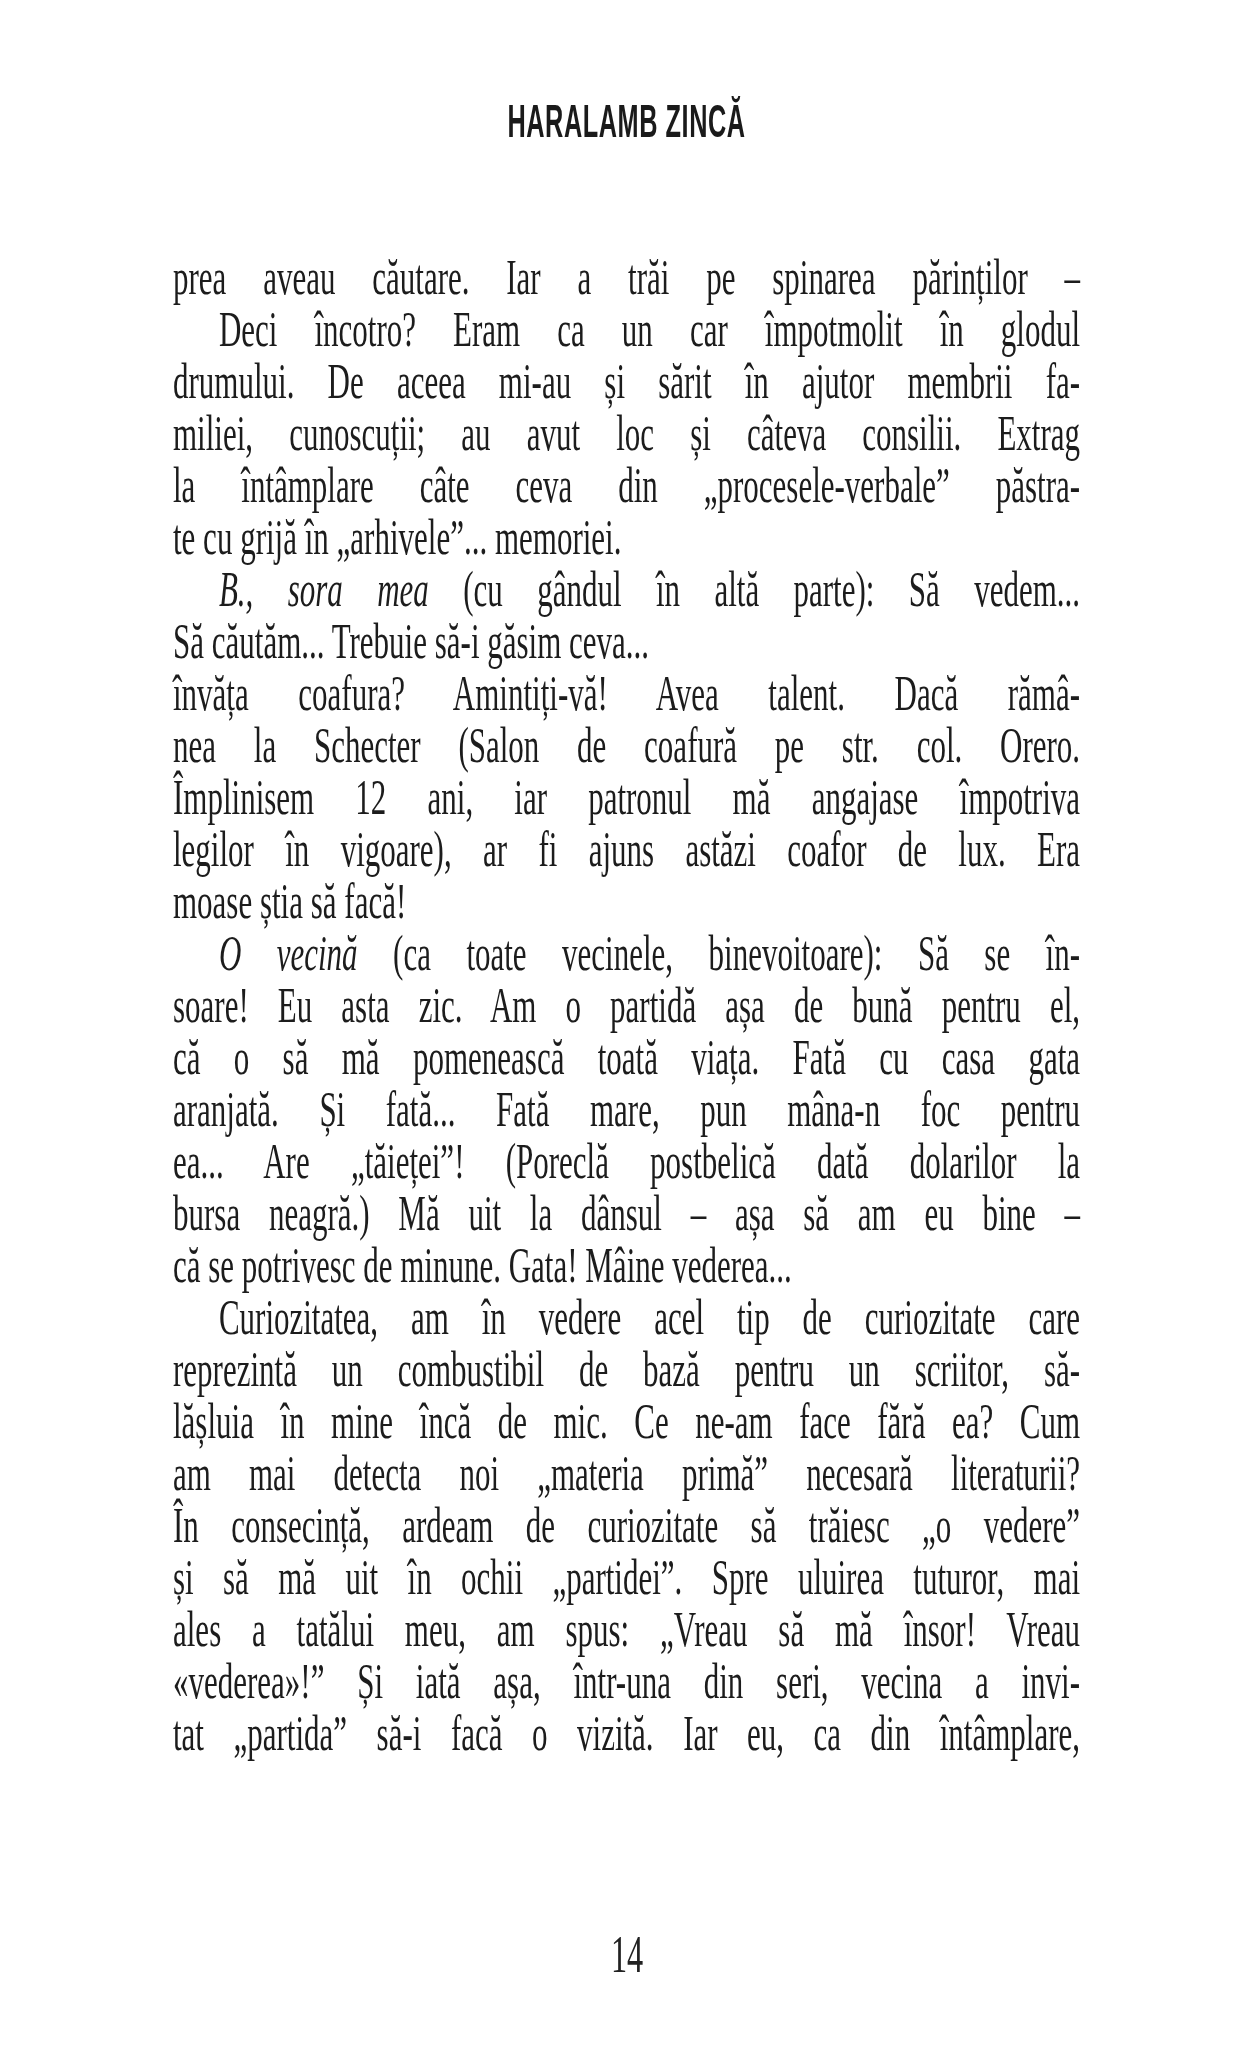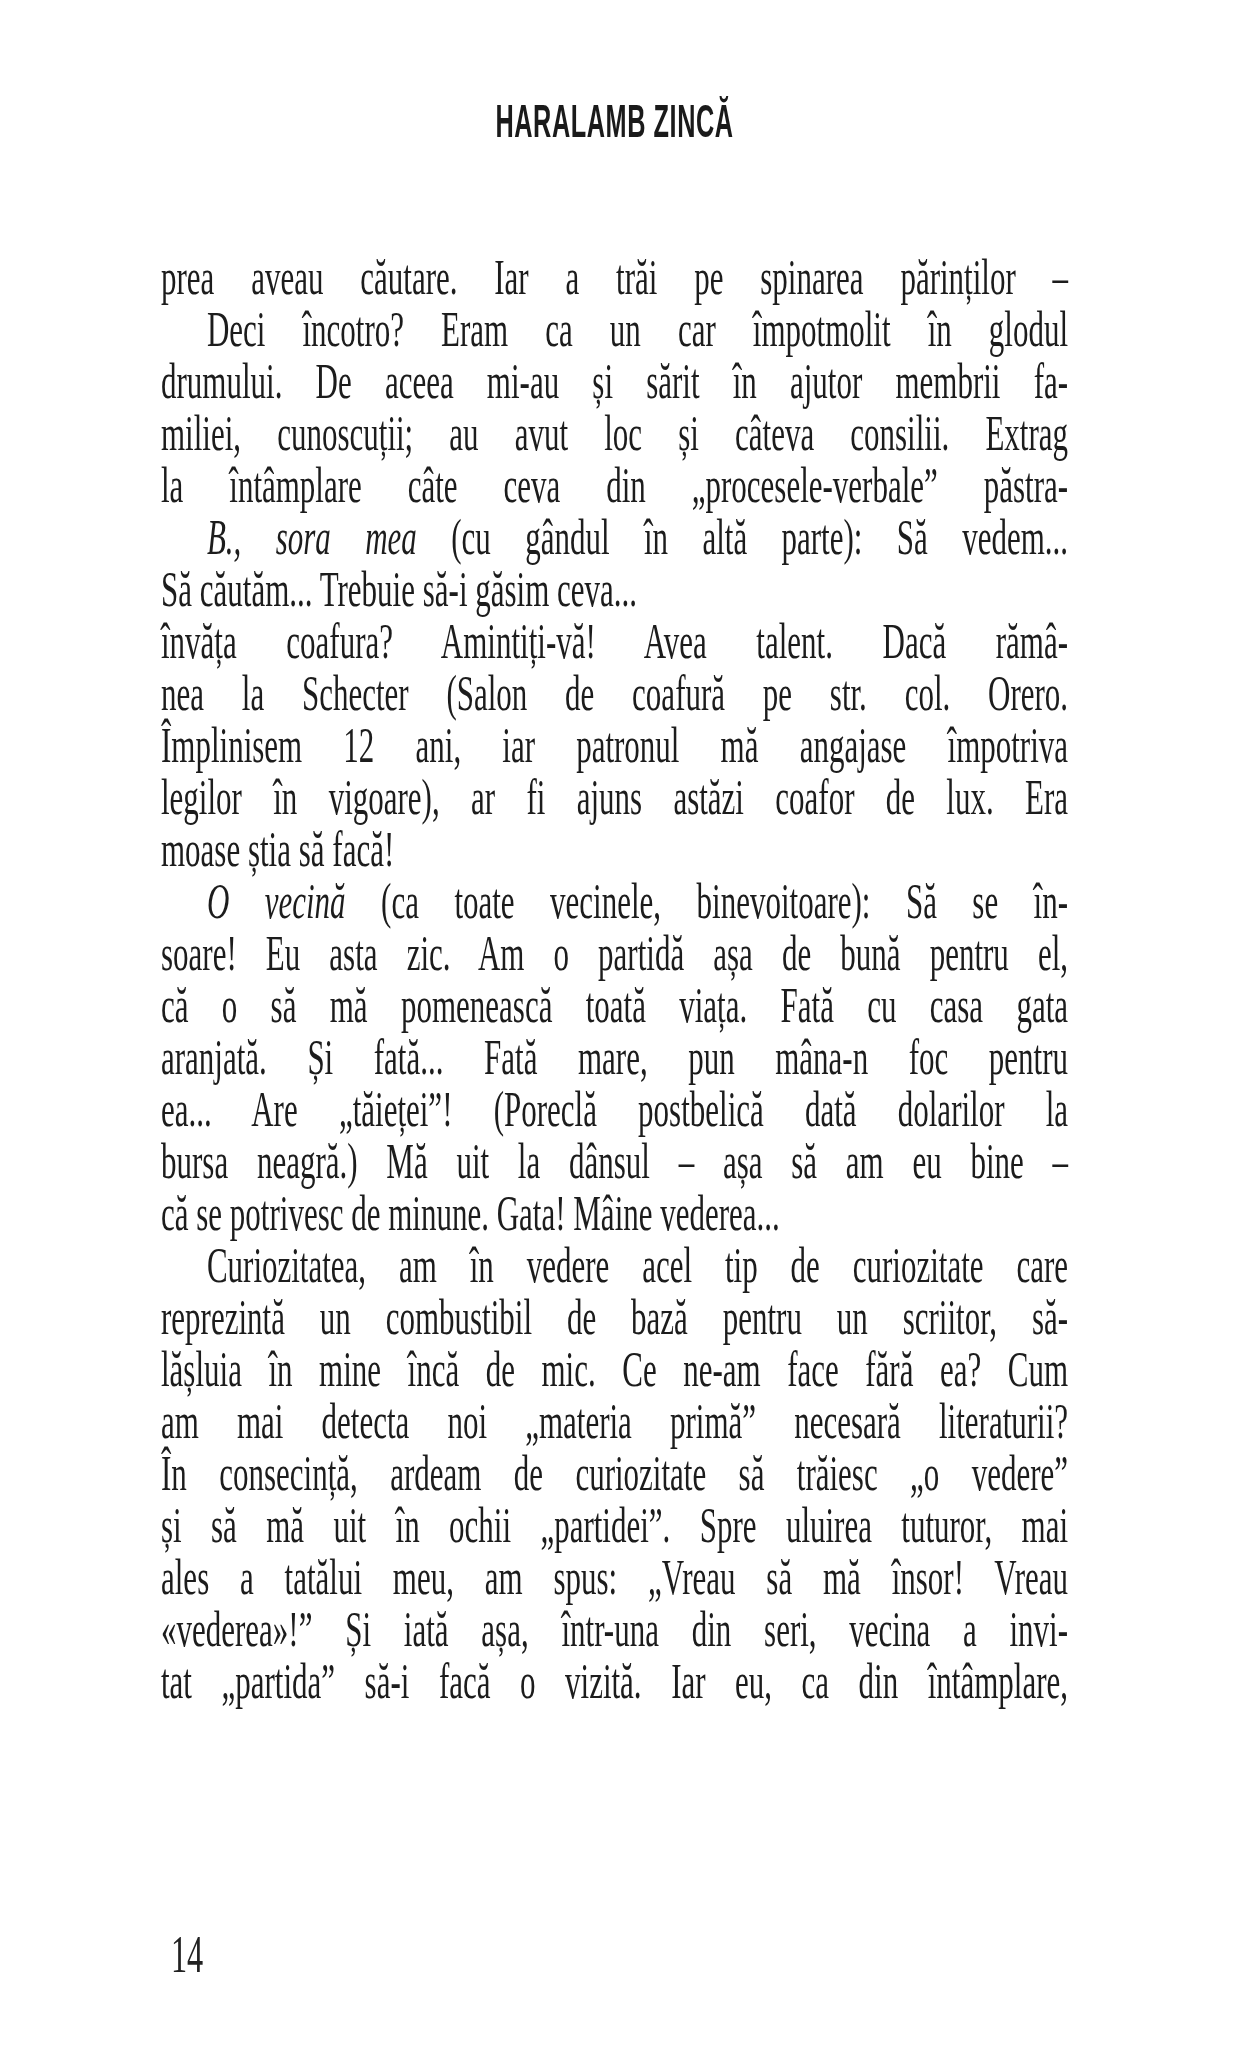--- a/index.html
+++ b/index.html
@@ -11,20 +11,21 @@
     height: 2048px;
     background: #ffffff;
     position: relative;
     font-family: "Liberation Serif", serif;
     color: #1c1c1c;
     overflow: hidden;
   }
   .page {
     position: absolute;
     inset: 0;
+    margin-left: 12px;
   }
   
   .header {
     position: absolute;
     top: 94px;
     left: 161px;
     width: 907px;
     height: 52px;
     text-align: center;
   }
@@ -78,21 +79,21 @@
   .it {
     font-style: italic;
   }
   
   .footer {
     position: absolute;
     top: 1929px;
     left: 161px;
     width: 907px;
     height: 52px;
-    text-align: left;
+    text-align: center;
   }
   .footer .ftr-inner {
     display: inline-block;
     font-size: 52px;
     line-height: 52px;
     transform: scaleX(0.62);
     transform-origin: 50% 50%;
     color: #222222;
   }
 </style>
@@ -114,20 +115,23 @@
       </div>
       <div class="line">
         <div class="ls"><span class="">drumului. De aceea mi-au și sărit în ajutor membrii fa-</span></div>
       </div>
       <div class="line">
         <div class="ls"><span class="">miliei, cunoscuții; au avut loc și câteva consilii. Extrag</span></div>
       </div>
       <div class="line">
         <div class="ls"><span class="">la întâmplare câte ceva din „procesele-verbale” păstra-</span></div>
       </div>
+      <div class="line end">
+        <div class="ls"><span class="">te cu grijă în „arhivele”... memoriei.</span></div>
+      </div>
       <div class="line ind">
         <div class="ls"><span class="it">B., sora mea</span><span class=""> (cu gândul în altă parte): Să vedem...</span></div>
       </div>
       <div class="line end">
         <div class="ls"><span class="">Să căutăm... Trebuie să-i găsim ceva...</span></div>
       </div>
       <div class="line">
         <div class="ls"><span class="">învăța coafura? Amintiți-vă! Avea talent. Dacă rămâ-</span></div>
       </div>
       <div class="line">

